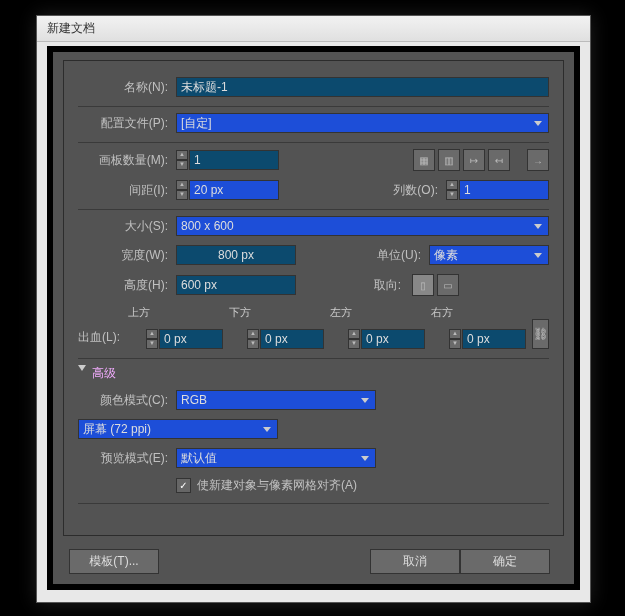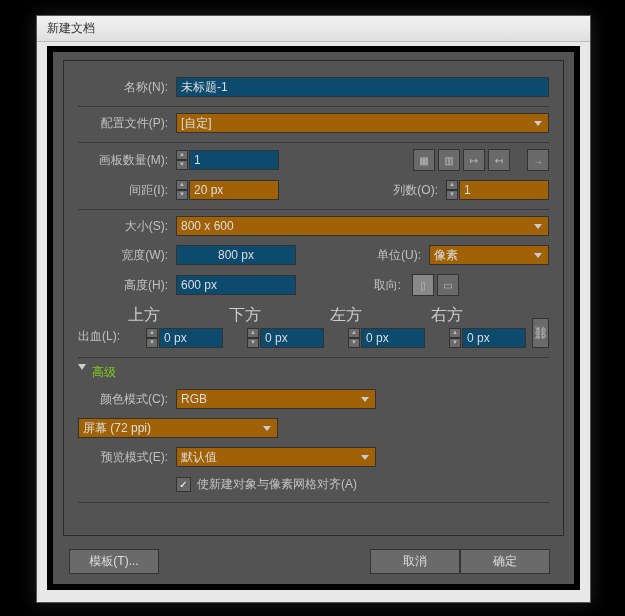--- a/index.html
+++ b/index.html
@@ -53,21 +53,21 @@
   align-items: center;
   margin-bottom: 9px;
 }
 .lbl {
   width: 90px;
   text-align: right;
   padding-right: 8px;
   white-space: nowrap;
 }
 .input, .select {
-  background: #a16207;
+  background: #1d4ed8;
   border: 1px solid #333;
   color: #ddd;
   height: 18px;
   padding: 0 4px;
   font-size: 12px;
   font-family: inherit;
 }
 .input.light {
   background: #0c4a6e;
 }
@@ -111,32 +111,32 @@
   color: #bbb;
   font-size: 10px;
 }
 .hr {
   border-top: 1px solid #3a3a3a;
   margin: 6px 0;
 }
 .section-hdr {
   display: flex;
   align-items: flex-start;
-  color: #84cc16;
+  color: #f0abfc;
   margin: 6px 0 8px 0;
 }
 .section-hdr .tri {
   width: 0; height: 0;
   border-left: 4px solid transparent;
   border-right: 4px solid transparent;
   border-top: 6px solid #ccc;
   margin-right: 6px;
 }
 .bleed-col { display:flex; flex-direction:column; align-items:flex-start; margin-right:6px; }
-.bleed-lbl { color:#ccc; margin-bottom:2px; font-size:16px; }
+.bleed-lbl { color:#ccc; margin-bottom:9px; font-size:11px; }
 .bleed-spin { display:flex;padding-left:18px; }
 .checkbox {
   width: 13px; height: 13px; background:#666; border:1px solid #333;
   display:flex;align-items:center;justify-content:center;color:#fff;font-size:10px;
   margin-right:6px;
 }
 .footer {
   position: absolute;
   left: 16px; right: 10px; bottom: 10px;
   display: flex;

